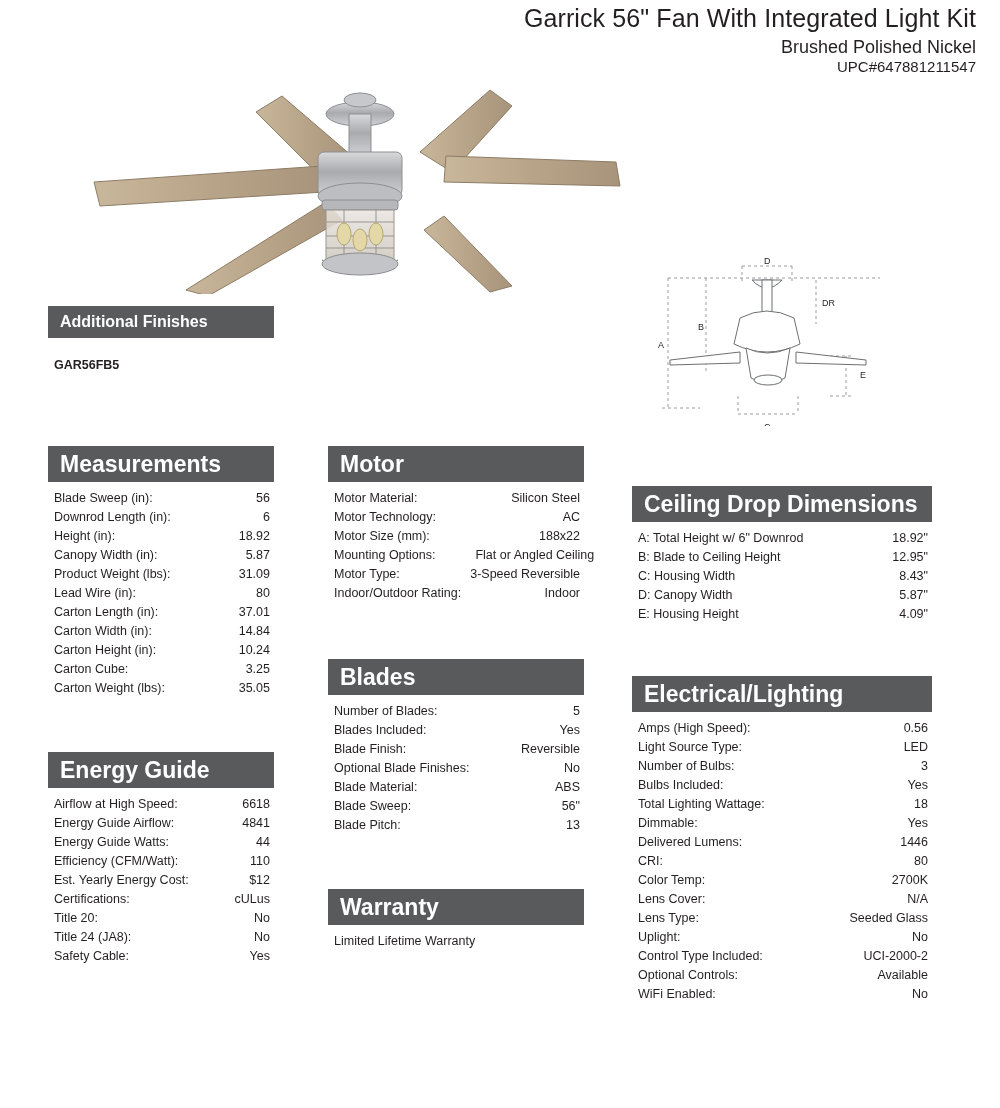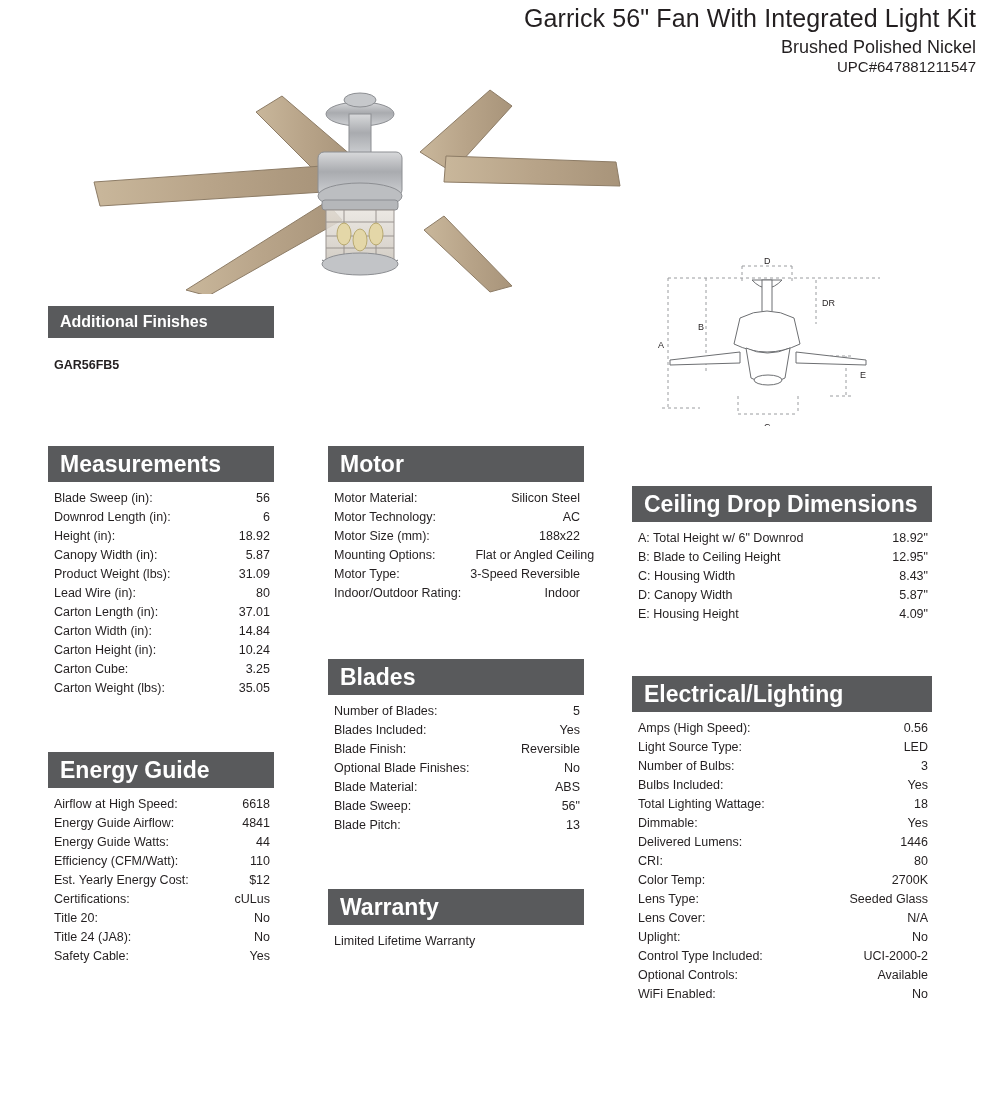--- a/index.html
+++ b/index.html
@@ -427,28 +427,28 @@
           </div>
         <div class="row">
             <span class="k">CRI:</span>
             <span class="v">80</span>
           </div>
         <div class="row">
             <span class="k">Color Temp:</span>
             <span class="v">2700K</span>
           </div>
         <div class="row">
+            <span class="k">Lens Cover:</span>
+            <span class="v">N/A</span>
+          </div>
+        <div class="row">
             <span class="k">Lens Type:</span>
             <span class="v">Seeded Glass</span>
           </div>
         <div class="row">
-            <span class="k">Lens Cover:</span>
-            <span class="v">N/A</span>
-          </div>
-        <div class="row">
             <span class="k">Uplight:</span>
             <span class="v">No</span>
           </div>
         <div class="row">
             <span class="k">Control Type Included:</span>
             <span class="v">UCI-2000-2</span>
           </div>
         <div class="row">
             <span class="k">Optional Controls:</span>
             <span class="v">Available</span>

